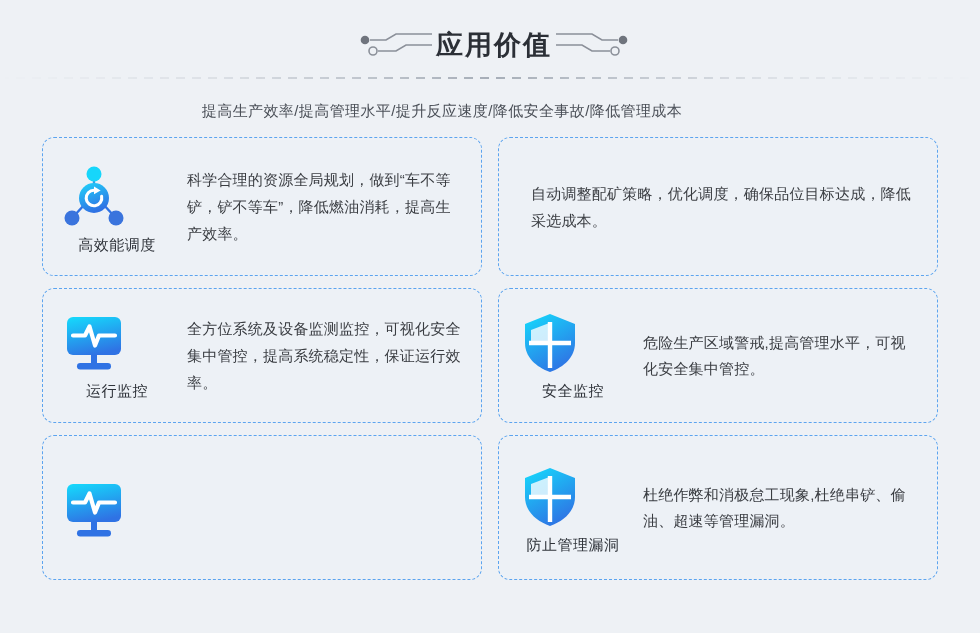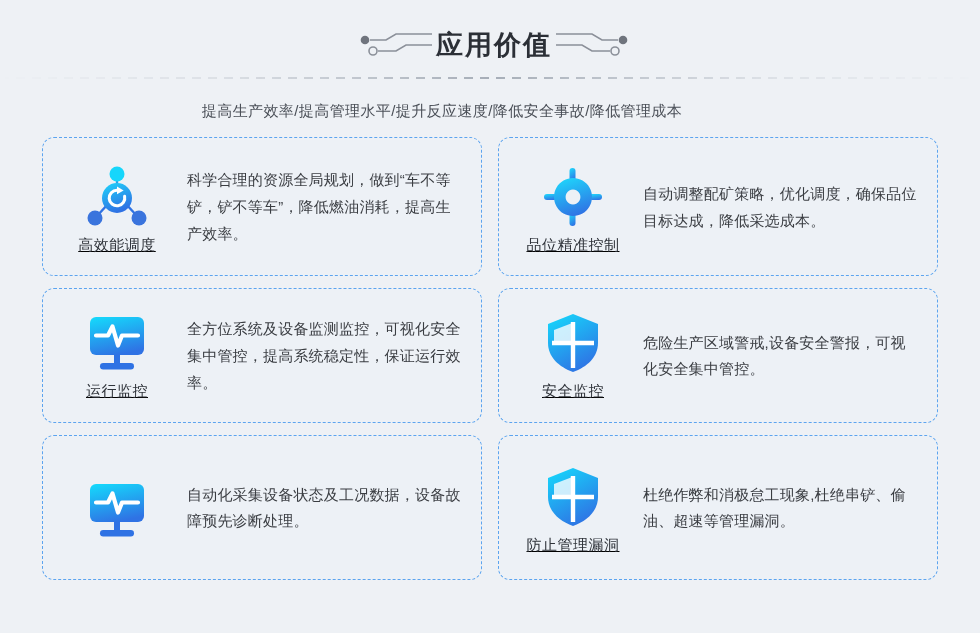--- a/index.html
+++ b/index.html
@@ -54,23 +54,22 @@
     border:1px dashed #5ca4ef;
     border-radius:12px;
     display:flex;
     align-items:center;
     padding:0 14px 0 18px;
   }
 
   .icon-col {
     width:112px; flex:0 0 112px;
     display:flex; flex-direction:column;
-    align-items:center; justify-content:center;
+    justify-content:center;
     gap:4px;
-    text-decoration:underline;
   }
   .icon-box { width:66px; height:66px; display:block; }
   .icon-label {
     font-size:15px; color:#2f333a; line-height:21px;
     text-align:center; white-space:pre-line; letter-spacing:.5px;
   }
 
   .desc {
     flex:1 1 auto;
     font-size:15px; line-height:27px; color:#3a3d42;
@@ -131,36 +130,20 @@
         <circle cx="33" cy="34" r="15" fill="url(#g1)"></circle>
         <path d="M33 26.2 a7.8 7.8 0 1 0 7.6 6.1" fill="none" stroke="#ffffff" stroke-width="3.1" stroke-linecap="round"></path>
         <path d="M33 22.4 L33 30.2 L39.6 26.4 Z" fill="#ffffff"></path>
       </svg>
       <div class="icon-label">高效能调度</div>
     </div>
     <div class="desc">科学合理的资源全局规划，做到“车不等铲，铲不等车”，降低燃油消耗，提高生产效率。</div>
   </div>
 
   <div class="card r1">
-    <div class="icon-col">
-      <svg class="icon-box" viewBox="0 0 66 66">
-        <defs>
-          <linearGradient id="g2" x1="0.25" y1="0" x2="0.6" y2="1">
-            <stop offset="0%" stop-color="#1fd5fb"></stop>
-              <stop offset="100%" stop-color="#2f72e4"></stop>
-          </linearGradient>
-        </defs>
-        <rect x="29.5" y="4" width="6" height="13" rx="3" fill="url(#g2)"></rect>
-        <rect x="29.5" y="49" width="6" height="13" rx="3" fill="url(#g2)"></rect>
-        <rect x="4" y="30" width="13" height="6" rx="3" fill="url(#g2)"></rect>
-        <rect x="49" y="30" width="13" height="6" rx="3" fill="url(#g2)"></rect>
-        <path d="M33 14 a19 19 0 1 0 0.01 0 Z M33 25.6 a7.4 7.4 0 1 1 -0.01 0 Z" fill="url(#g2)" fill-rule="evenodd"></path>
-      </svg>
-      <div class="icon-label">品位精准控制</div>
-    </div>
     <div class="desc">自动调整配矿策略，优化调度，确保品位目标达成，降低采选成本。</div>
   </div>
 
   <div class="card r2">
     <div class="icon-col">
       <svg class="icon-box" viewBox="0 0 66 66">
         <defs>
           <linearGradient id="g3" x1="0.2" y1="0" x2="0.5" y2="1">
             <stop offset="0%" stop-color="#16d6fb"></stop>
               <stop offset="100%" stop-color="#2f72e4"></stop>
@@ -185,39 +168,38 @@
               <stop offset="100%" stop-color="#2f72e4"></stop>
           </linearGradient>
         </defs>
         <path d="M33 4 L58 14 L58 33 C58 47 47 57 33 62 C19 57 8 47 8 33 L8 14 Z" fill="url(#g4)"></path>
         <path d="M33 12 L33 58" stroke="#ffffff" stroke-width="4.4"></path>
         <path d="M12 33 L54 33" stroke="#ffffff" stroke-width="4.4"></path>
         <path d="M14 20 L31 13.6 L31 31 L14 31 Z" fill="#ffffff" opacity=".78"></path>
       </svg>
       <div class="icon-label">安全监控</div>
     </div>
-    <div class="desc tight">危险生产区域警戒,设备安全警报，可视化安全集中管控。</div>
+    <div class="desc tight">危险生产区域警戒,提高管理水平，可视化安全集中管控。</div>
   </div>
 
   <div class="card r3">
     <div class="icon-col">
       <svg class="icon-box" viewBox="0 0 66 66">
         <defs>
           <linearGradient id="g5" x1="0.2" y1="0" x2="0.5" y2="1">
             <stop offset="0%" stop-color="#16d6fb"></stop>
               <stop offset="100%" stop-color="#2f72e4"></stop>
           </linearGradient>
         </defs>
         <rect x="6" y="7" width="54" height="38" rx="6" fill="url(#g5)"></rect>
         <rect x="30" y="45" width="6" height="9" fill="#2f72e4"></rect>
         <rect x="16" y="53" width="34" height="6.5" rx="3.2" fill="#2f72e4"></rect>
         <path d="M12 25.5 L24 25.5 L28.5 16.5 L34 35.5 L38 25.5 L54 25.5" fill="none" stroke="#ffffff" stroke-width="4.2" stroke-linecap="round" stroke-linejoin="round"></path>
       </svg>
     </div>
-    <div class="desc tight">自动化采集设备状态及工况数据，设备故障预先诊断处理。</div>
   </div>
 
   <div class="card r3">
     <div class="icon-col">
       <svg class="icon-box" viewBox="0 0 66 66">
         <defs>
           <linearGradient id="g6" x1="0.15" y1="0" x2="0.65" y2="1">
             <stop offset="0%" stop-color="#16d6fb"></stop>
               <stop offset="100%" stop-color="#2f72e4"></stop>
           </linearGradient>

